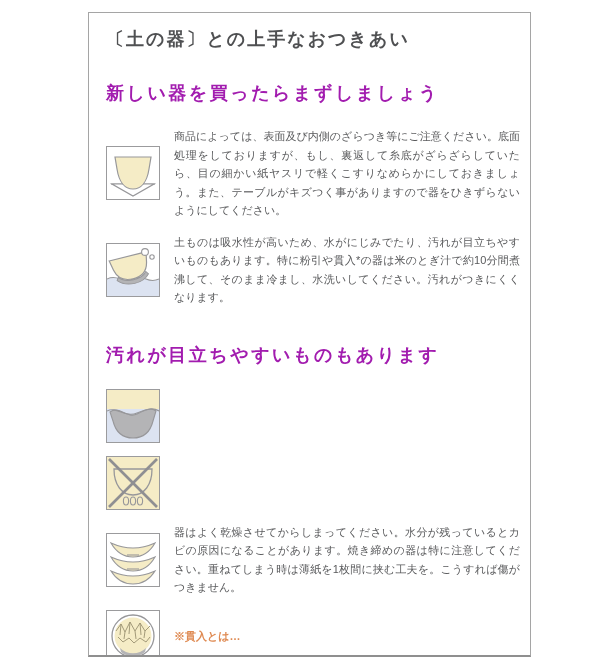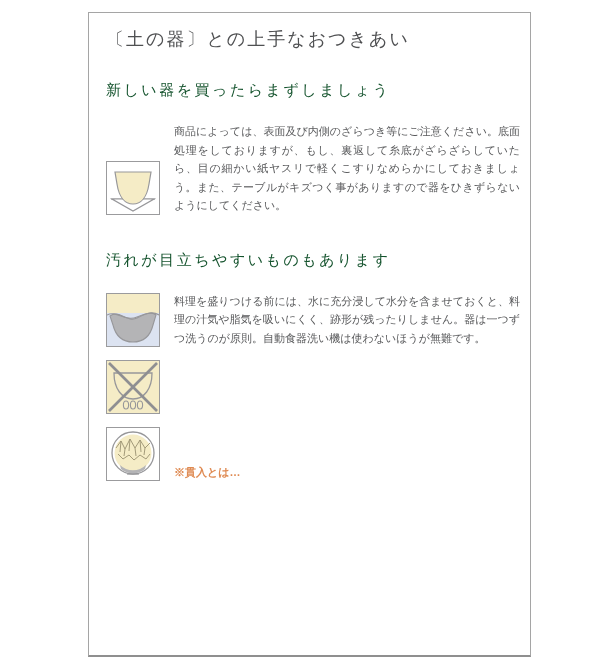--- a/index.html
+++ b/index.html
@@ -7,27 +7,27 @@
     width:611px;height:668px;background:#ffffff;position:relative;
     font-family:"Liberation Sans", sans-serif;color:#58595b;
     -webkit-font-smoothing:antialiased;
   }
   .sheet{
     position:absolute;left:88px;top:12px;width:443px;height:645px;
     box-sizing:border-box;border:1px solid #a5a5a5;border-bottom:2px solid #8f8f8f;
     padding:14px 10px 8px 17px;overflow:hidden;
   }
   .title{
-    font-size:18px;letter-spacing:2px;color:#4f5052;margin:0 0 30px 0;font-weight:400;
+    font-size:18px;letter-spacing:2px;color:#4f5052;margin:0 0 30px 0;font-weight:700;
   }
   .section-heading{
-    font-size:15px;letter-spacing:2.5px;color:#14532d;margin:0 0 22px 0;font-weight:400;
+    font-size:18px;letter-spacing:2.5px;color:#a21caf;margin:0 0 22px 0;font-weight:700;
   }
   .section-daily{margin-top:36px;}
-  .care-item{display:flex;align-items:flex-end;margin-bottom:13px;}
+  .care-item{display:flex;align-items:center;margin-bottom:13px;}
   .icon-box{flex:none;width:52px;height:52px;border:1px solid #9b9b9d;background:#fff;}
   .icon-box svg{display:block;}
   .care-text{
     flex:1;margin-left:14px;font-size:11px;line-height:18.5px;
     text-align:justify;color:#58595b;
   }
   .care-text p{margin:0;}
   .note-label{color:#df8a52;font-weight:bold;margin-top:1px;}
 </style>
 </head>
@@ -46,53 +46,83 @@
           <line x1="4" y1="37" x2="48" y2="37" stroke="#97979a" stroke-width="1.2"></line>
           <polygon points="5,37 47,37 26,49" fill="#ffffff" stroke="#97979a" stroke-width="1.2"></polygon>
           <path d="M8 10 H44 L42 22 C40 35 34 42 26 42 C18 42 12 35 10 22 Z" fill="#f5ecc6" stroke="#97979a" stroke-width="1.2"></path>
         </svg>
       </span>
       <div class="care-text">
         <p>商品によっては、表面及び内側のざらつき等にご注意ください。底面処理をしておりますが、もし、裏返して糸底がざらざらしていたら、目の細かい紙ヤスリで軽くこすりなめらかにしておきましょう。また、テーブルがキズつく事がありますので器をひきずらないようにしてください。</p>
       </div>
     </div>
 
+    <div class="care-item">
+      <span class="icon-box">
+        <svg width="52" height="52" viewBox="0 0 52 52">
+          <path d="M0 35 Q6 32 13 35 T26 35 T39 35 T52 35 V52 H0 Z" fill="#dce3f1"></path>
+          <path d="M0 35 Q6 32 13 35 T26 35 T39 35 T52 35" fill="none" stroke="#97979a" stroke-width="1.1"></path>
+          <g transform="rotate(-14 24 26)">
+            <path d="M10 30 C16 38 32 38 38 31 L40 34 C33 42 16 42 8 33 Z" fill="#b4b4b6" stroke="#97979a" stroke-width="1"></path>
+            <path d="M5 12 H43 L41 22 C39 31 33 35 24 35 C15 35 9 31 7 22 Z" fill="#f5ecc6" stroke="#97979a" stroke-width="1.2"></path>
+          </g>
+          <circle cx="38" cy="8" r="3.4" fill="#ffffff" stroke="#97979a" stroke-width="1.1"></circle>
+          <circle cx="45" cy="13" r="2.2" fill="#ffffff" stroke="#97979a" stroke-width="1.1"></circle>
+        </svg>
+      </span>
+      <div class="care-text">
+        <p>土ものは吸水性が高いため、水がにじみでたり、汚れが目立ちやすいものもあります。特に粉引や貫入*の器は米のとぎ汁で約10分間煮沸して、そのまま冷まし、水洗いしてください。汚れがつきにくくなります。</p>
+      </div>
+    </div>
   </div>
 
   <div class="section section-daily">
     <h2 class="section-heading">汚れが目立ちやすいものもあります</h2>
 
     <div class="care-item">
       <span class="icon-box">
         <svg width="52" height="52" viewBox="0 0 52 52">
           <rect x="0" y="0" width="52" height="52" fill="#dce3f1"></rect>
           <rect x="0" y="0" width="52" height="19" fill="#f5ecc6"></rect>
           <path d="M3 22 C12 15 20 29 30 24 C38 20 45 17 49 21 L46 31 C43 43 36 48 26 48 C16 48 9 43 6 31 Z" fill="#b4b4b6" stroke="#97979a" stroke-width="1.1"></path>
           <path d="M0 21 C10 16 18 28 30 23 C40 19 46 17 52 21" fill="none" stroke="#97979a" stroke-width="1.1"></path>
         </svg>
       </span>
-      <div class="care-text">
-        <p>料理を盛りつける前には、水に充分浸して水分を含ませておくと、料理の汁気や脂気を吸いにくく、跡形が残ったりしません。器は一つずつ洗うのが原則。自動食器洗い機は使わないほうが無難です。</p>
-      </div>
     </div>
 
     <div class="care-item">
       <span class="icon-box">
         <svg width="52" height="52" viewBox="0 0 52 52">
           <rect x="0" y="0" width="52" height="52" fill="#f5ecc6"></rect>
           <path d="M7 12 H45 C45 28 37 38 26 38 C15 38 7 28 7 12 Z" fill="#f5ecc6" stroke="#97979a" stroke-width="1.3"></path>
           <ellipse cx="19" cy="44" rx="2.6" ry="4" fill="#f5ecc6" stroke="#97979a" stroke-width="1.1"></ellipse>
           <ellipse cx="26" cy="44" rx="2.6" ry="4" fill="#f5ecc6" stroke="#97979a" stroke-width="1.1"></ellipse>
           <ellipse cx="33" cy="44" rx="2.6" ry="4" fill="#f5ecc6" stroke="#97979a" stroke-width="1.1"></ellipse>
           <line x1="2" y1="2" x2="50" y2="50" stroke="#8f8f92" stroke-width="2.6"></line>
           <line x1="50" y1="2" x2="2" y2="50" stroke="#8f8f92" stroke-width="2.6"></line>
         </svg>
       </span>
     </div>
 
+    <div class="care-item">
+      <span class="icon-box">
+        <svg width="52" height="52" viewBox="0 0 52 52">
+          <g stroke="#97979a" stroke-width="1.1" fill="#f5ecc6">
+            <path d="M4 9 Q26 19 48 9 Q40 23 26 23 Q12 23 4 9 Z"></path>
+            <line x1="20" y1="21" x2="32" y2="21"></line>
+            <path d="M4 23 Q26 33 48 23 Q40 37 26 37 Q12 37 4 23 Z"></path>
+            <line x1="20" y1="35" x2="32" y2="35"></line>
+            <path d="M4 37 Q26 47 48 37 Q40 50 26 50 Q12 50 4 37 Z"></path>
+          </g>
+        </svg>
+      </span>
+      <div class="care-text">
+        <p>器はよく乾燥させてからしまってください。水分が残っているとカビの原因になることがあります。焼き締めの器は特に注意してください。重ねてしまう時は薄紙を1枚間に挟む工夫を。こうすれば傷がつきません。</p>
+      </div>
+    </div>
 
     <div class="care-item">
       <span class="icon-box">
         <svg width="52" height="52" viewBox="0 0 52 52">
           <circle cx="26" cy="25" r="21" fill="#ffffff" stroke="#97979a" stroke-width="1.3"></circle>
           <circle cx="26" cy="25" r="18.5" fill="#f5ecc6"></circle>
           <path d="M13 37 A18.5 18.5 0 0 0 39 37 L38 41 A18.5 18.5 0 0 1 14 41 Z" fill="#b4b4b6"></path>
           <path d="M26 41 A18.5 18.5 0 0 0 44 25 L8 25 A18.5 18.5 0 0 0 26 41 Z" fill="none" stroke="#97979a" stroke-width="0"></path>
           <g stroke="#9a9170" stroke-width="0.9" fill="none">
             <path d="M9 20 L14 13 L18 21 L23 11 L28 20 L33 12 L38 20 L43 15"></path>

